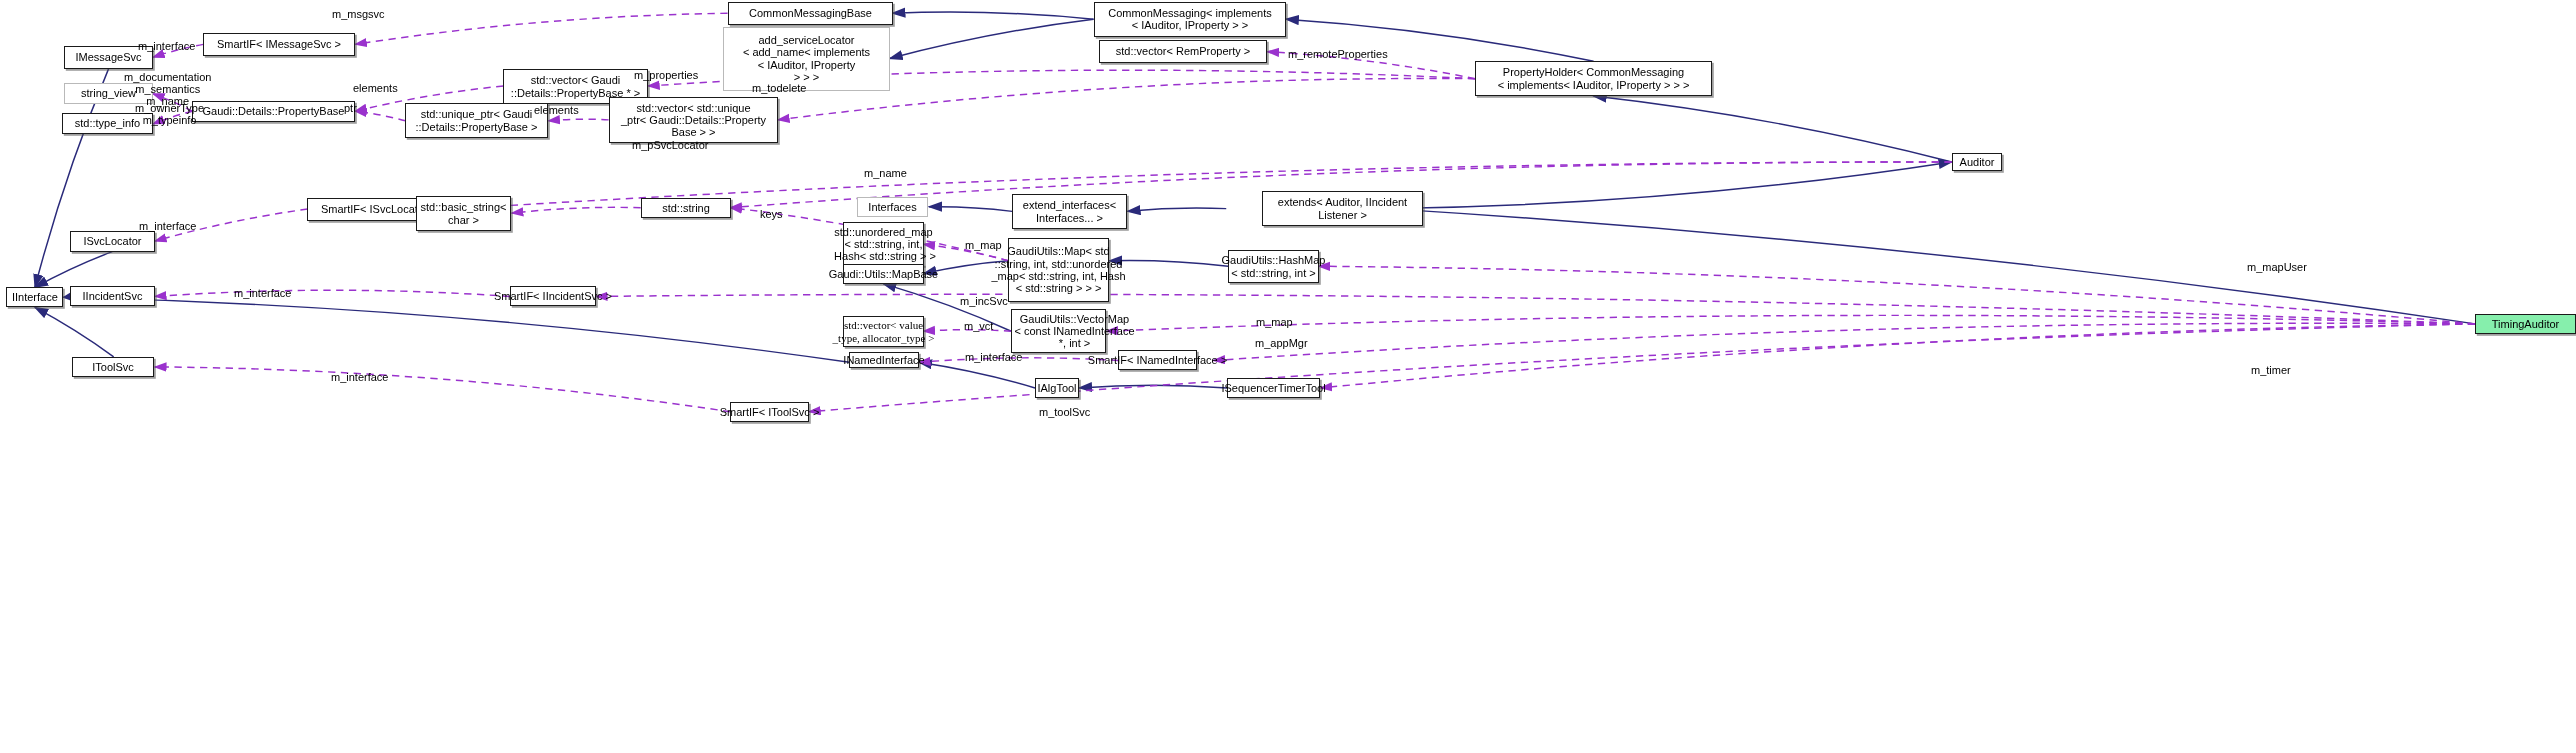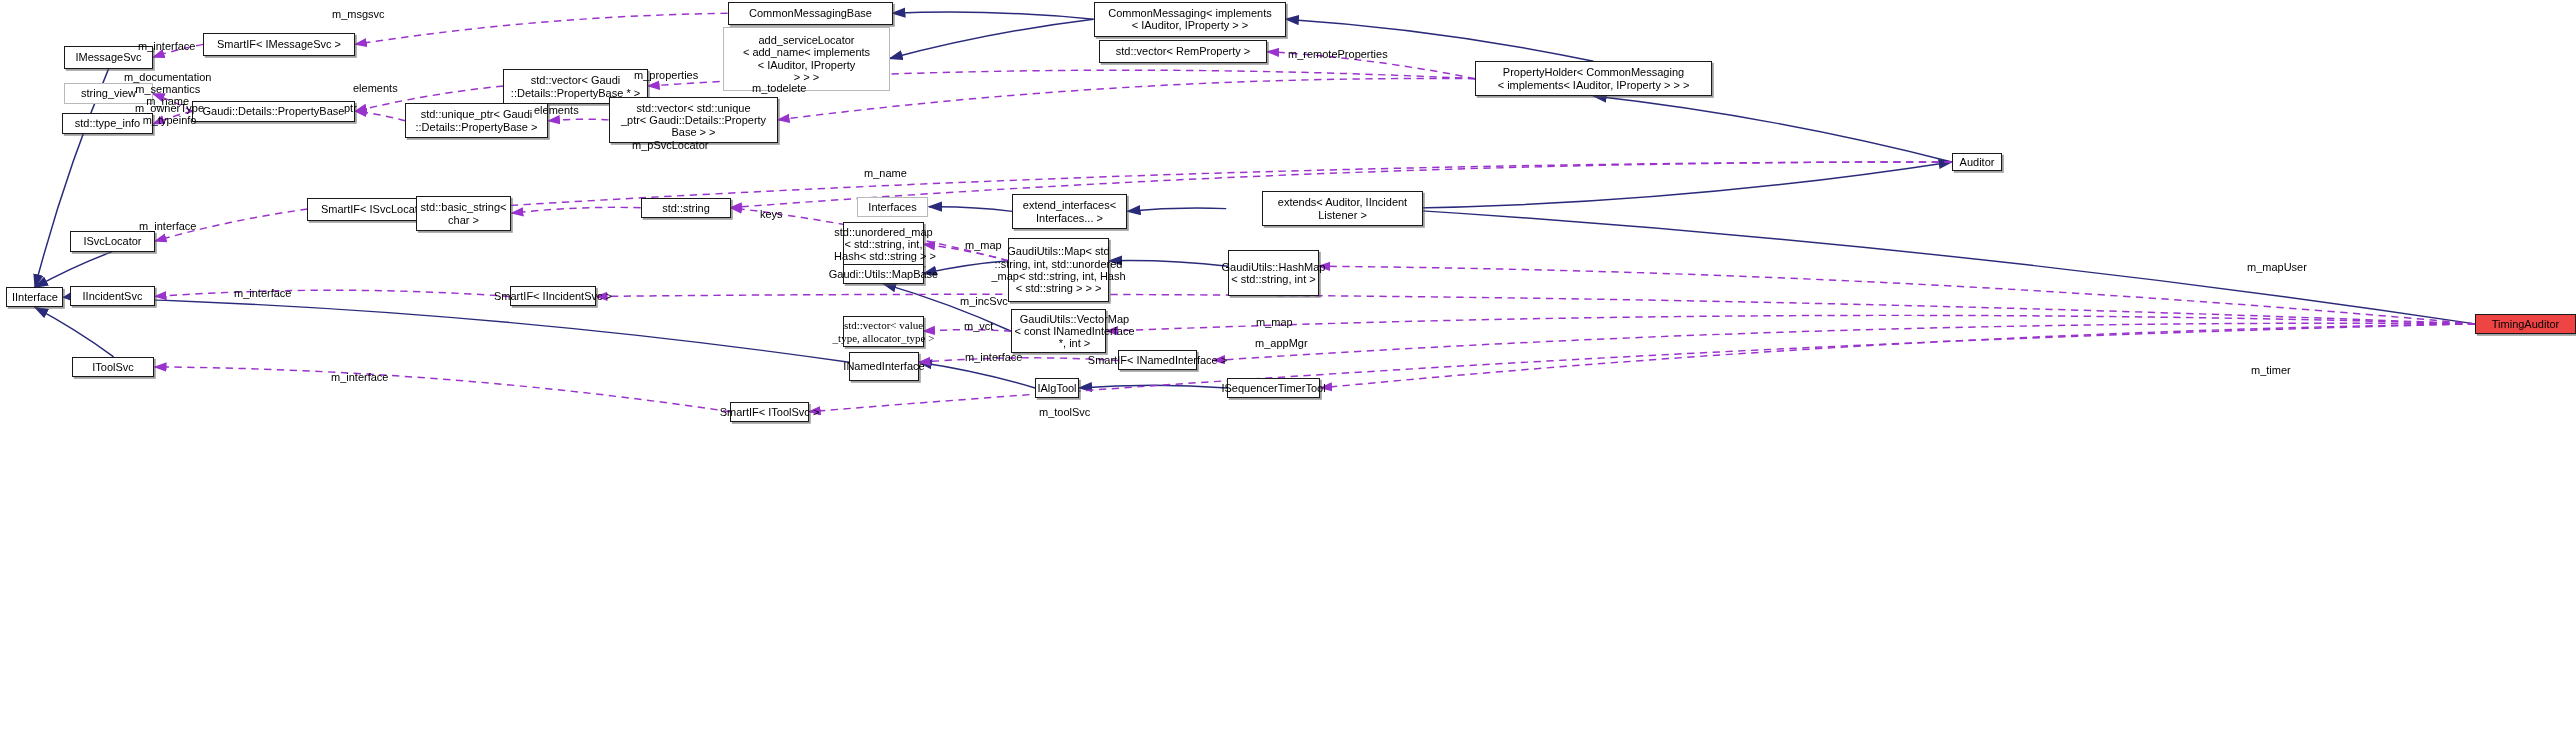--- a/index.html
+++ b/index.html
@@ -39,21 +39,21 @@
     z-index: 3;
   }
   .node.solid {
     border: 0.9px solid #1a1a1a;
   }
   .node.faint {
     border: 0.9px solid #b9b9b9;
     box-shadow: none;
   }
   .node.current {
-    background: #ef4444;
+    background: #86efac;
     border: 0.9px solid #1a1a1a;
   }
   .edge-label {
     position: absolute;
     color: #000000;
     line-height: 1.1;
     white-space: pre;
     text-align: center;
     z-index: 4;
     background: transparent;
@@ -154,35 +154,35 @@
     <div class="node solid" style="left: 1226px; top: 191px; width: 161px; height: 35px; font-size: 11px; margin-left: 36px;"><span>extends&lt; Auditor, IIncident
 Listener &gt;</span></div>
     <div class="node solid" style="left: 70px; top: 231px; width: 85px; height: 21px; font-size: 11px;"><span>ISvcLocator</span></div>
     <div class="node solid" style="left: 843px; top: 222px; width: 81px; height: 44px; font-size: 11px;"><span>std::unordered_map
 &lt; std::string, int,
  Hash&lt; std::string &gt; &gt;</span></div>
     <div class="node solid" style="left: 1008px; top: 238px; width: 101px; height: 64px; font-size: 11px;"><span>GaudiUtils::Map&lt; std
 ::string, int, std::unordered
 _map&lt; std::string, int, Hash
 &lt; std::string &gt; &gt; &gt;</span></div>
-    <div class="node solid" style="left: 1228px; top: 250px; width: 91px; height: 46px; font-size: 11px;"><span>GaudiUtils::HashMap
+    <div class="node solid" style="left: 1228px; top: 250px; width: 91px; height: 33px; font-size: 11px;"><span>GaudiUtils::HashMap
 &lt; std::string, int &gt;</span></div>
     <div class="node solid" style="left: 843px; top: 264px; width: 81px; height: 20px; font-size: 11px;"><span>Gaudi::Utils::MapBase</span></div>
     <div class="node solid" style="left: 6.4px; top: 287px; width: 57px; height: 20px; font-size: 11px;"><span>IInterface</span></div>
     <div class="node solid" style="left: 70px; top: 286px; width: 85px; height: 20px; font-size: 11px;"><span>IIncidentSvc</span></div>
     <div class="node solid" style="left: 510px; top: 286px; width: 86px; height: 20px; font-size: 11px;"><span>SmartIF&lt; IIncidentSvc &gt;</span></div>
     <div class="node solid" style="left: 1011px; top: 309px; width: 95px; height: 44px; font-size: 11px; padding-left: 32px;"><span>GaudiUtils::VectorMap
 &lt; const INamedInterface
 *, int &gt;</span></div>
     <div class="node current" style="left: 2475px; top: 314px; width: 101px; height: 20px; font-size: 11px;"><span>TimingAuditor</span></div>
     <div class="node solid" style="left: 843px; top: 316px; width: 81px; height: 31px; font-size: 11px; font-family: Liberation Serif, serif;"><span>std::vector&lt; value
 _type, allocator_type &gt;</span></div>
     <div class="node solid" style="left: 1118px; top: 350px; width: 79px; height: 20px; font-size: 11px;"><span>SmartIF&lt; INamedInterface &gt;</span></div>
     <div class="node solid" style="left: 72px; top: 357px; width: 82px; height: 20px; font-size: 11px;"><span>IToolSvc</span></div>
-    <div class="node solid" style="left: 849px; top: 352px; width: 70px; height: 29px; font-size: 11px;"><span>INamedInterface</span></div>
+    <div class="node solid" style="left: 849px; top: 352px; width: 70px; height: 16px; font-size: 11px;"><span>INamedInterface</span></div>
     <div class="node solid" style="left: 1035px; top: 378px; width: 44px; height: 20px; font-size: 11px;"><span>IAlgTool</span></div>
     <div class="node solid" style="left: 1227px; top: 378px; width: 93px; height: 20px; font-size: 11px;"><span>ISequencerTimerTool</span></div>
     <div class="node solid" style="left: 730px; top: 402px; width: 79px; height: 20px; font-size: 11px;"><span>SmartIF&lt; IToolSvc &gt;</span></div>
     <div class="edge-label" style="left: 332px; top: 8.2px; font-size: 11px;">m_msgsvc</div>
     <div class="edge-label" style="left: 138px; top: 40px; font-size: 11px;">m_interface</div>
     <div class="edge-label" style="left: 1288px; top: 48px; font-size: 11px;">m_remoteProperties</div>
     <div class="edge-label" style="left: 124px; top: 71px; font-size: 11px;">m_documentation
 m_semantics
 m_name</div>
     <div class="edge-label" style="left: 353px; top: 82px; font-size: 11px;">elements</div>

